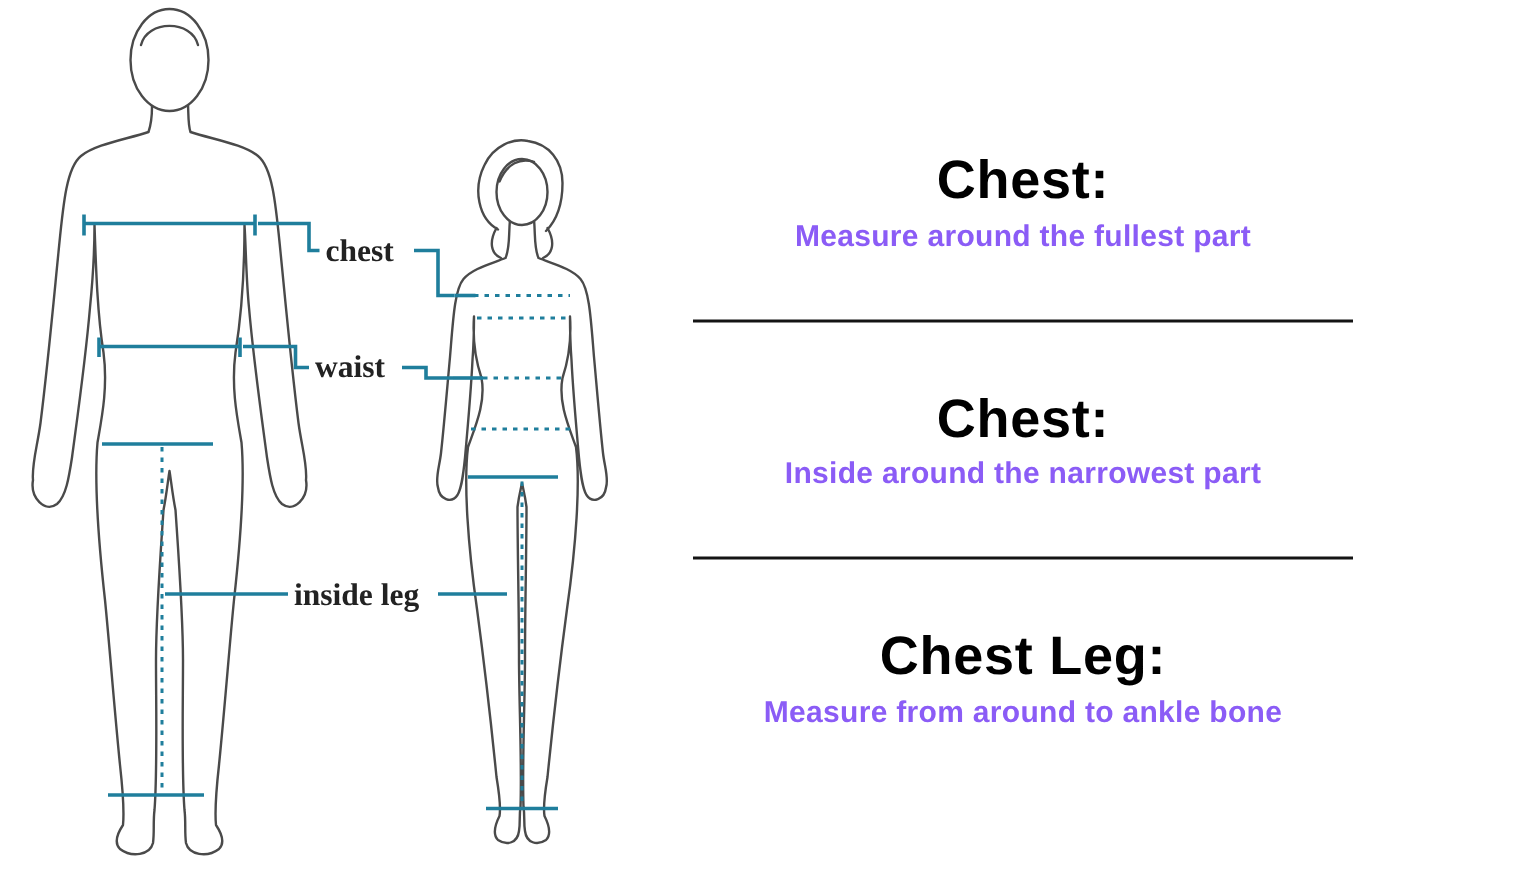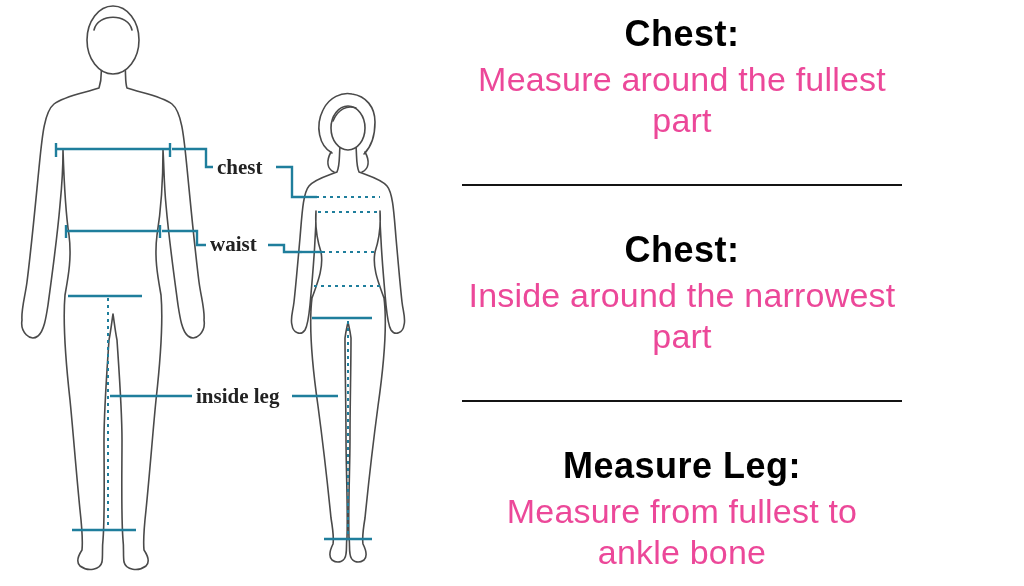--- a/index.html
+++ b/index.html
@@ -32,25 +32,25 @@
   .instruction h2 {
     margin: 0;
     font-size: 36px;
     font-weight: 700;
     letter-spacing: 0.5px;
     line-height: 1.15;
     color: #000000;
   }
   .instruction p {
     margin: 5px 0 0 0;
-    font-size: 34px;
-    font-weight: 400;
+    font-size: 20px;
+    font-weight: 700;
     letter-spacing: 0.2px;
     line-height: 1.2;
-    color: #ec4899;
+    color: #8b5cf6;
   }
   hr.divider {
     width: 100%;
     border: none;
     border-top: 2px solid #141414;
     margin: 19px 0;
   }
   
   .outline { fill: #ffffff; stroke: #4a4a4a; stroke-width: 1.6; stroke-linejoin: round; }
   .hairline { fill: none; stroke: #4a4a4a; stroke-width: 1.6; stroke-linecap: round; }
@@ -222,18 +222,18 @@
     <hr class="divider">
 
     <div class="instruction">
       <h2>Chest:</h2>
       <p>Inside around the narrowest part</p>
     </div>
 
     <hr class="divider">
 
     <div class="instruction">
-      <h2>Measure Leg:</h2>
-      <p>Measure from fullest to ankle bone</p>
+      <h2>Chest Leg:</h2>
+      <p>Measure from around to ankle bone</p>
     </div>
 
   </div>
 </div>
 
 </body></html>

